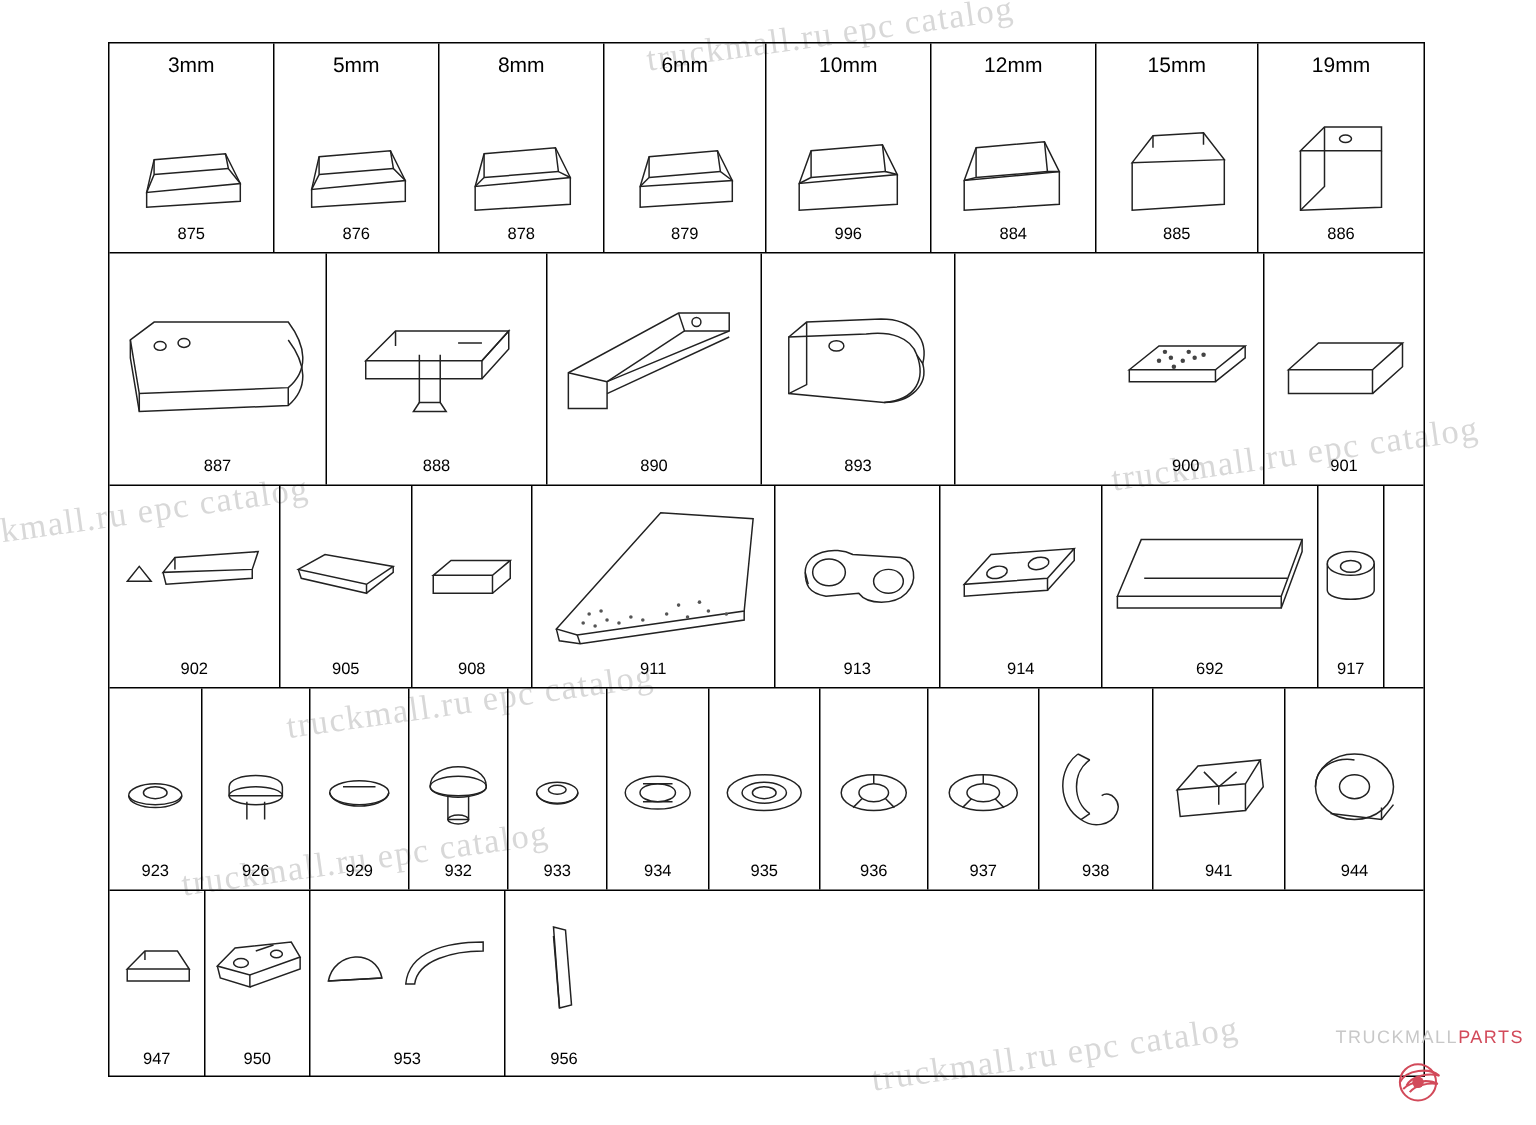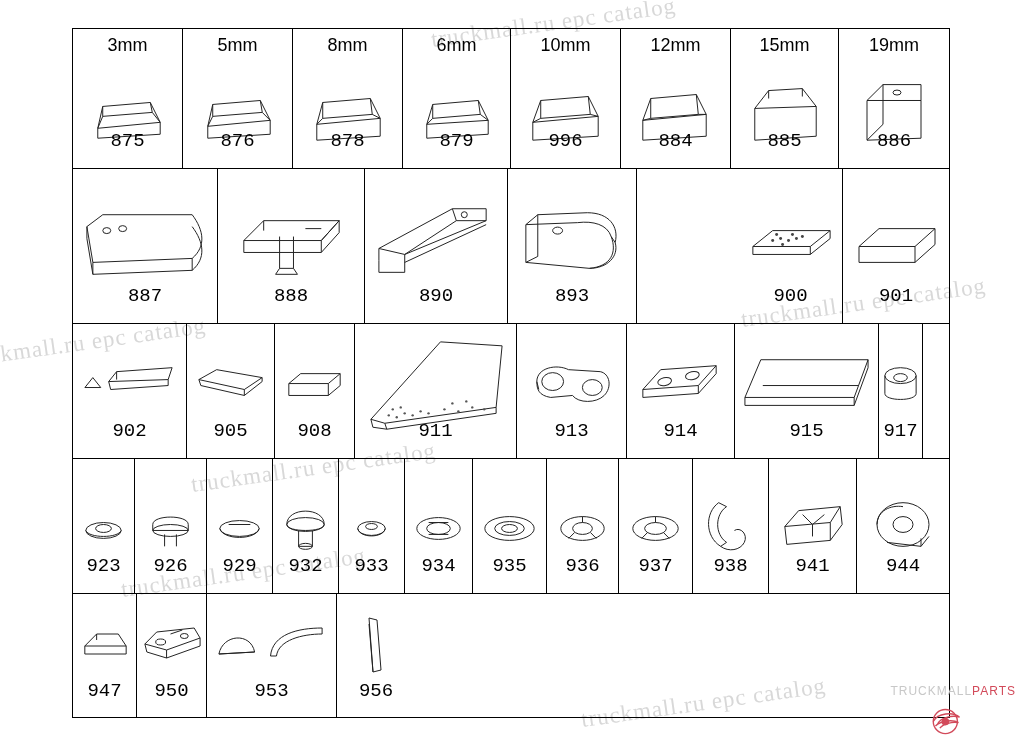--- a/index.html
+++ b/index.html
@@ -62,32 +62,31 @@
     border-right: 1px solid #000;
   }
   .cell.nb { border-right: none; }
 
   .cell-top {
     position: absolute;
     top: 6px;
     left: 0;
     width: 100%;
     text-align: center;
-    font-size: 18px;
+    font-size: 14px;
     color: #000;
   }
   .cell-num {
     position: absolute;
-    bottom: 16px;
+    bottom: 6px;
     left: 0;
     width: 100%;
     text-align: center;
-    font-size: 19px;
+    font-size: 11px;
     color: #000;
-    font-family: Liberation Mono, monospace;
   }
   .art {
     position: absolute;
     left: 0;
     width: 100%;
     top: 0;
     height: 100%;
     pointer-events: none;
   }
   .art svg { display: block; width: 100%; height: 100%; }
@@ -463,21 +462,21 @@
         <div class="art">
           <svg viewBox="0 0 144 135" preserveAspectRatio="none">
             <g fill="none" stroke="#222" stroke-width="1">
               <path d="M10 74 L26 36 L134 36 L120 74 Z"></path>
               <path d="M10 74 L10 82 L120 82 L120 74"></path>
               <path d="M134 36 L134 44 L120 82"></path>
               <path d="M28 62 L124 62"></path>
             </g>
           </svg>
         </div>
-        <div class="cell-num">915</div>
+        <div class="cell-num">692</div>
       </div>
 
       <div class="cell" style="left:806px;width:44px;">
         <div class="art">
           <svg viewBox="0 0 44 135" preserveAspectRatio="none">
             <g fill="none" stroke="#222" stroke-width="1">
               <path d="M6 52 L6 70 C6 78 38 78 38 70 L38 52"></path>
               <ellipse cx="22" cy="52" rx="16" ry="8"></ellipse>
               <ellipse cx="22" cy="54" rx="7" ry="4"></ellipse>
             </g>

